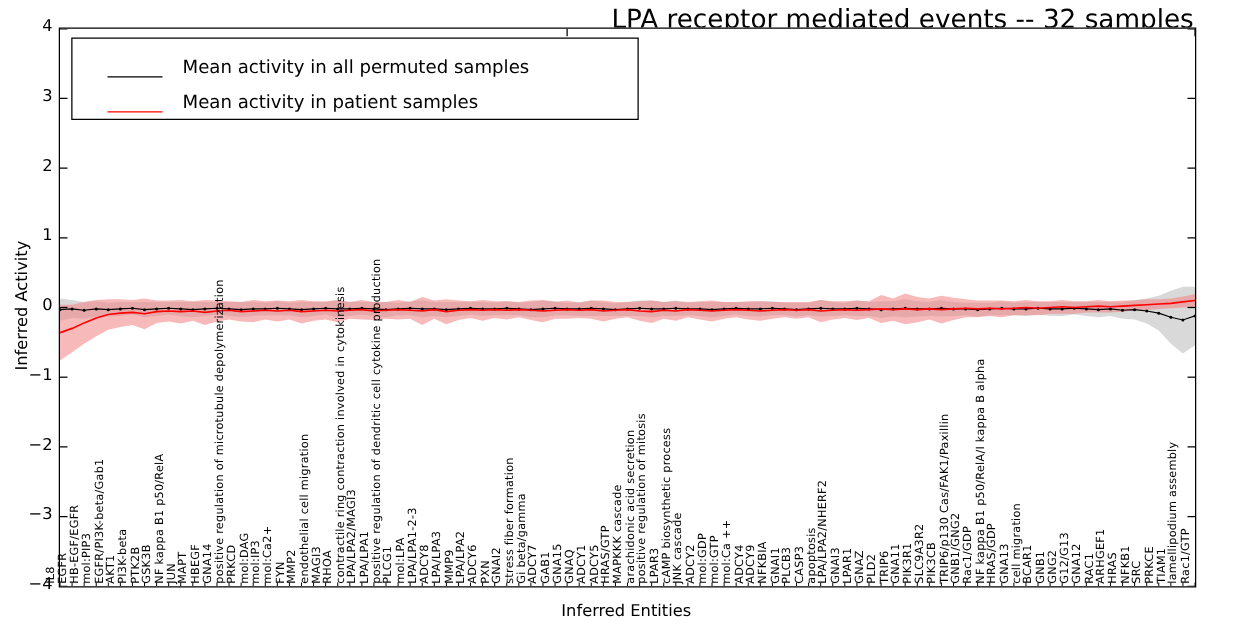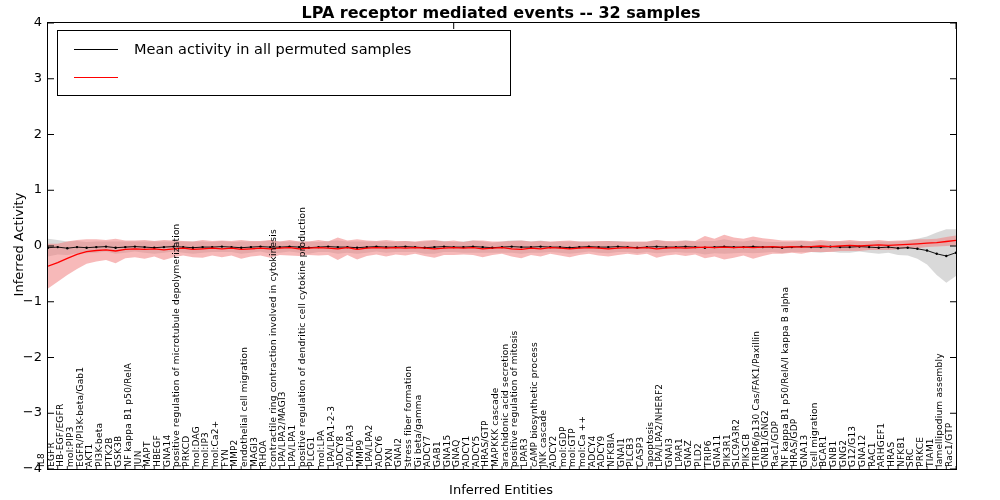--- a/index.html
+++ b/index.html
@@ -2,23 +2,22 @@
 <html><head>
 <meta charset="utf-8">
 <style>
   html,body{margin:0;padding:0;background:#ffffff;}
   .figure{
     position:relative;width:1000px;height:500px;background:#ffffff;
     font-family:"DejaVu Sans","Liberation Sans",sans-serif;color:#000;
     overflow:hidden;
   }
   .title{
-    position:absolute;top:3px;left:47px;width:908px;text-align:center;
-    font-size:16px;
-    font-weight:bold;
+    position:absolute;top:3px;left:47px;width:908px;text-align:right;
+    font-size:21px;
   }
   .ylabel{
     position:absolute;left:-62px;top:237px;width:160px;text-align:center;
     font-size:13px;transform:rotate(-90deg);
   }
   .xlabel{
     position:absolute;left:47px;top:482px;width:908px;text-align:center;
     font-size:13px;
   }
   .plot{
@@ -31,21 +30,21 @@
     font-size:13px;line-height:16px;
   }
   .xticklabel{
     position:absolute;font-size:9px;line-height:9px;white-space:nowrap;
     transform:rotate(-90deg);transform-origin:0 100%;letter-spacing:0.2px;
   }
   .legend{
     position:absolute;left:57px;top:30px;width:452px;height:64px;
     border:1px solid #000;background:#fff;z-index:5;
   }
-  .legend-row{position:absolute;left:0;height:26px;display:flex;align-items:center;}
+  .legend-row{position:absolute;left:12px;height:26px;display:flex;align-items:flex-end;}
   .legend-row.r0{top:5px;}
   .legend-row.r1{top:33px;}
   .legend-swatch{display:inline-block;width:44px;height:0;border-top:1.4px solid #000;margin-left:16px;}
   .legend-label{font-size:14.5px;margin-left:16px;}
 </style>
 </head>
 <body>
 
 <div class="figure">
   <div class="title">LPA receptor mediated events -- 32 samples</div>
@@ -380,15 +379,16 @@
       <div class="ytick" style="top: 460px;">−4</div>
     </div>
 
   <div class="legend">
     <div class="legend-row r0">
       <span class="legend-swatch" id="swatch0" style="border-top-color: rgb(0, 0, 0);"></span>
       <span class="legend-label">Mean activity in all permuted samples</span>
     </div>
     <div class="legend-row r1">
       <span class="legend-swatch" id="swatch1" style="border-top-color: rgb(255, 0, 0);"></span>
+      <span class="legend-label">Mean activity in patient samples</span>
     </div>
   </div>
 </div>
 
 </body></html>

